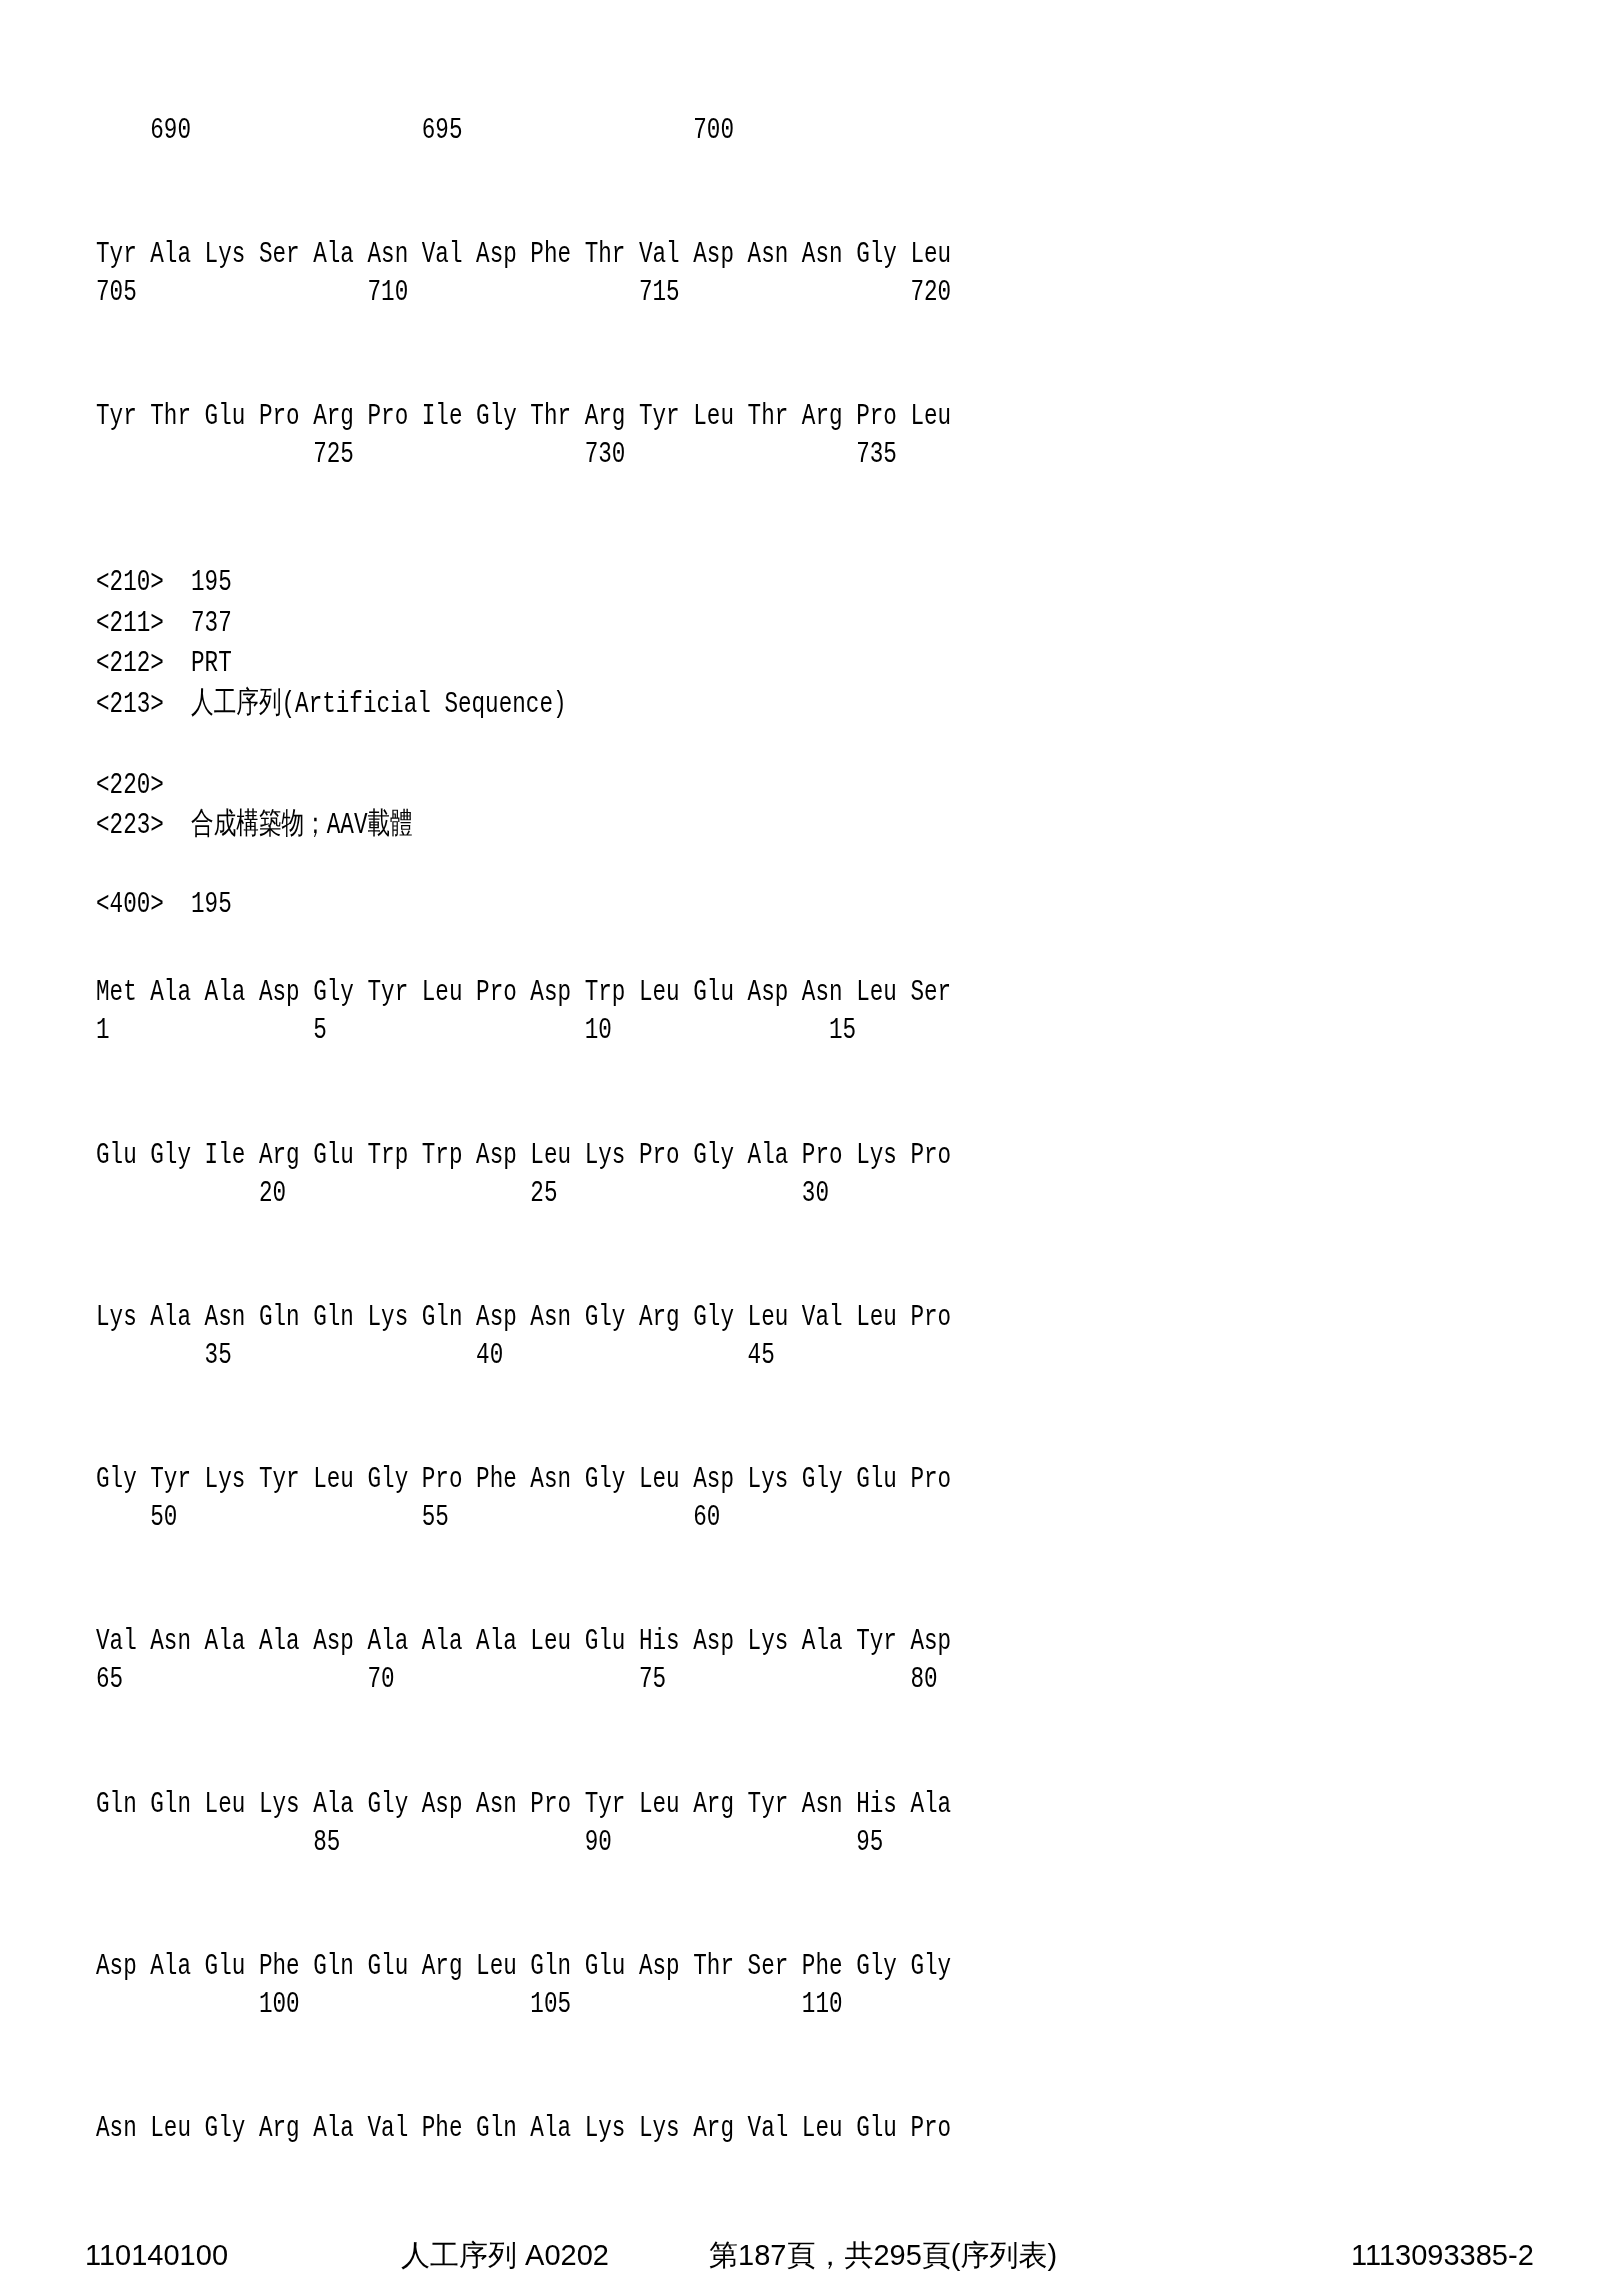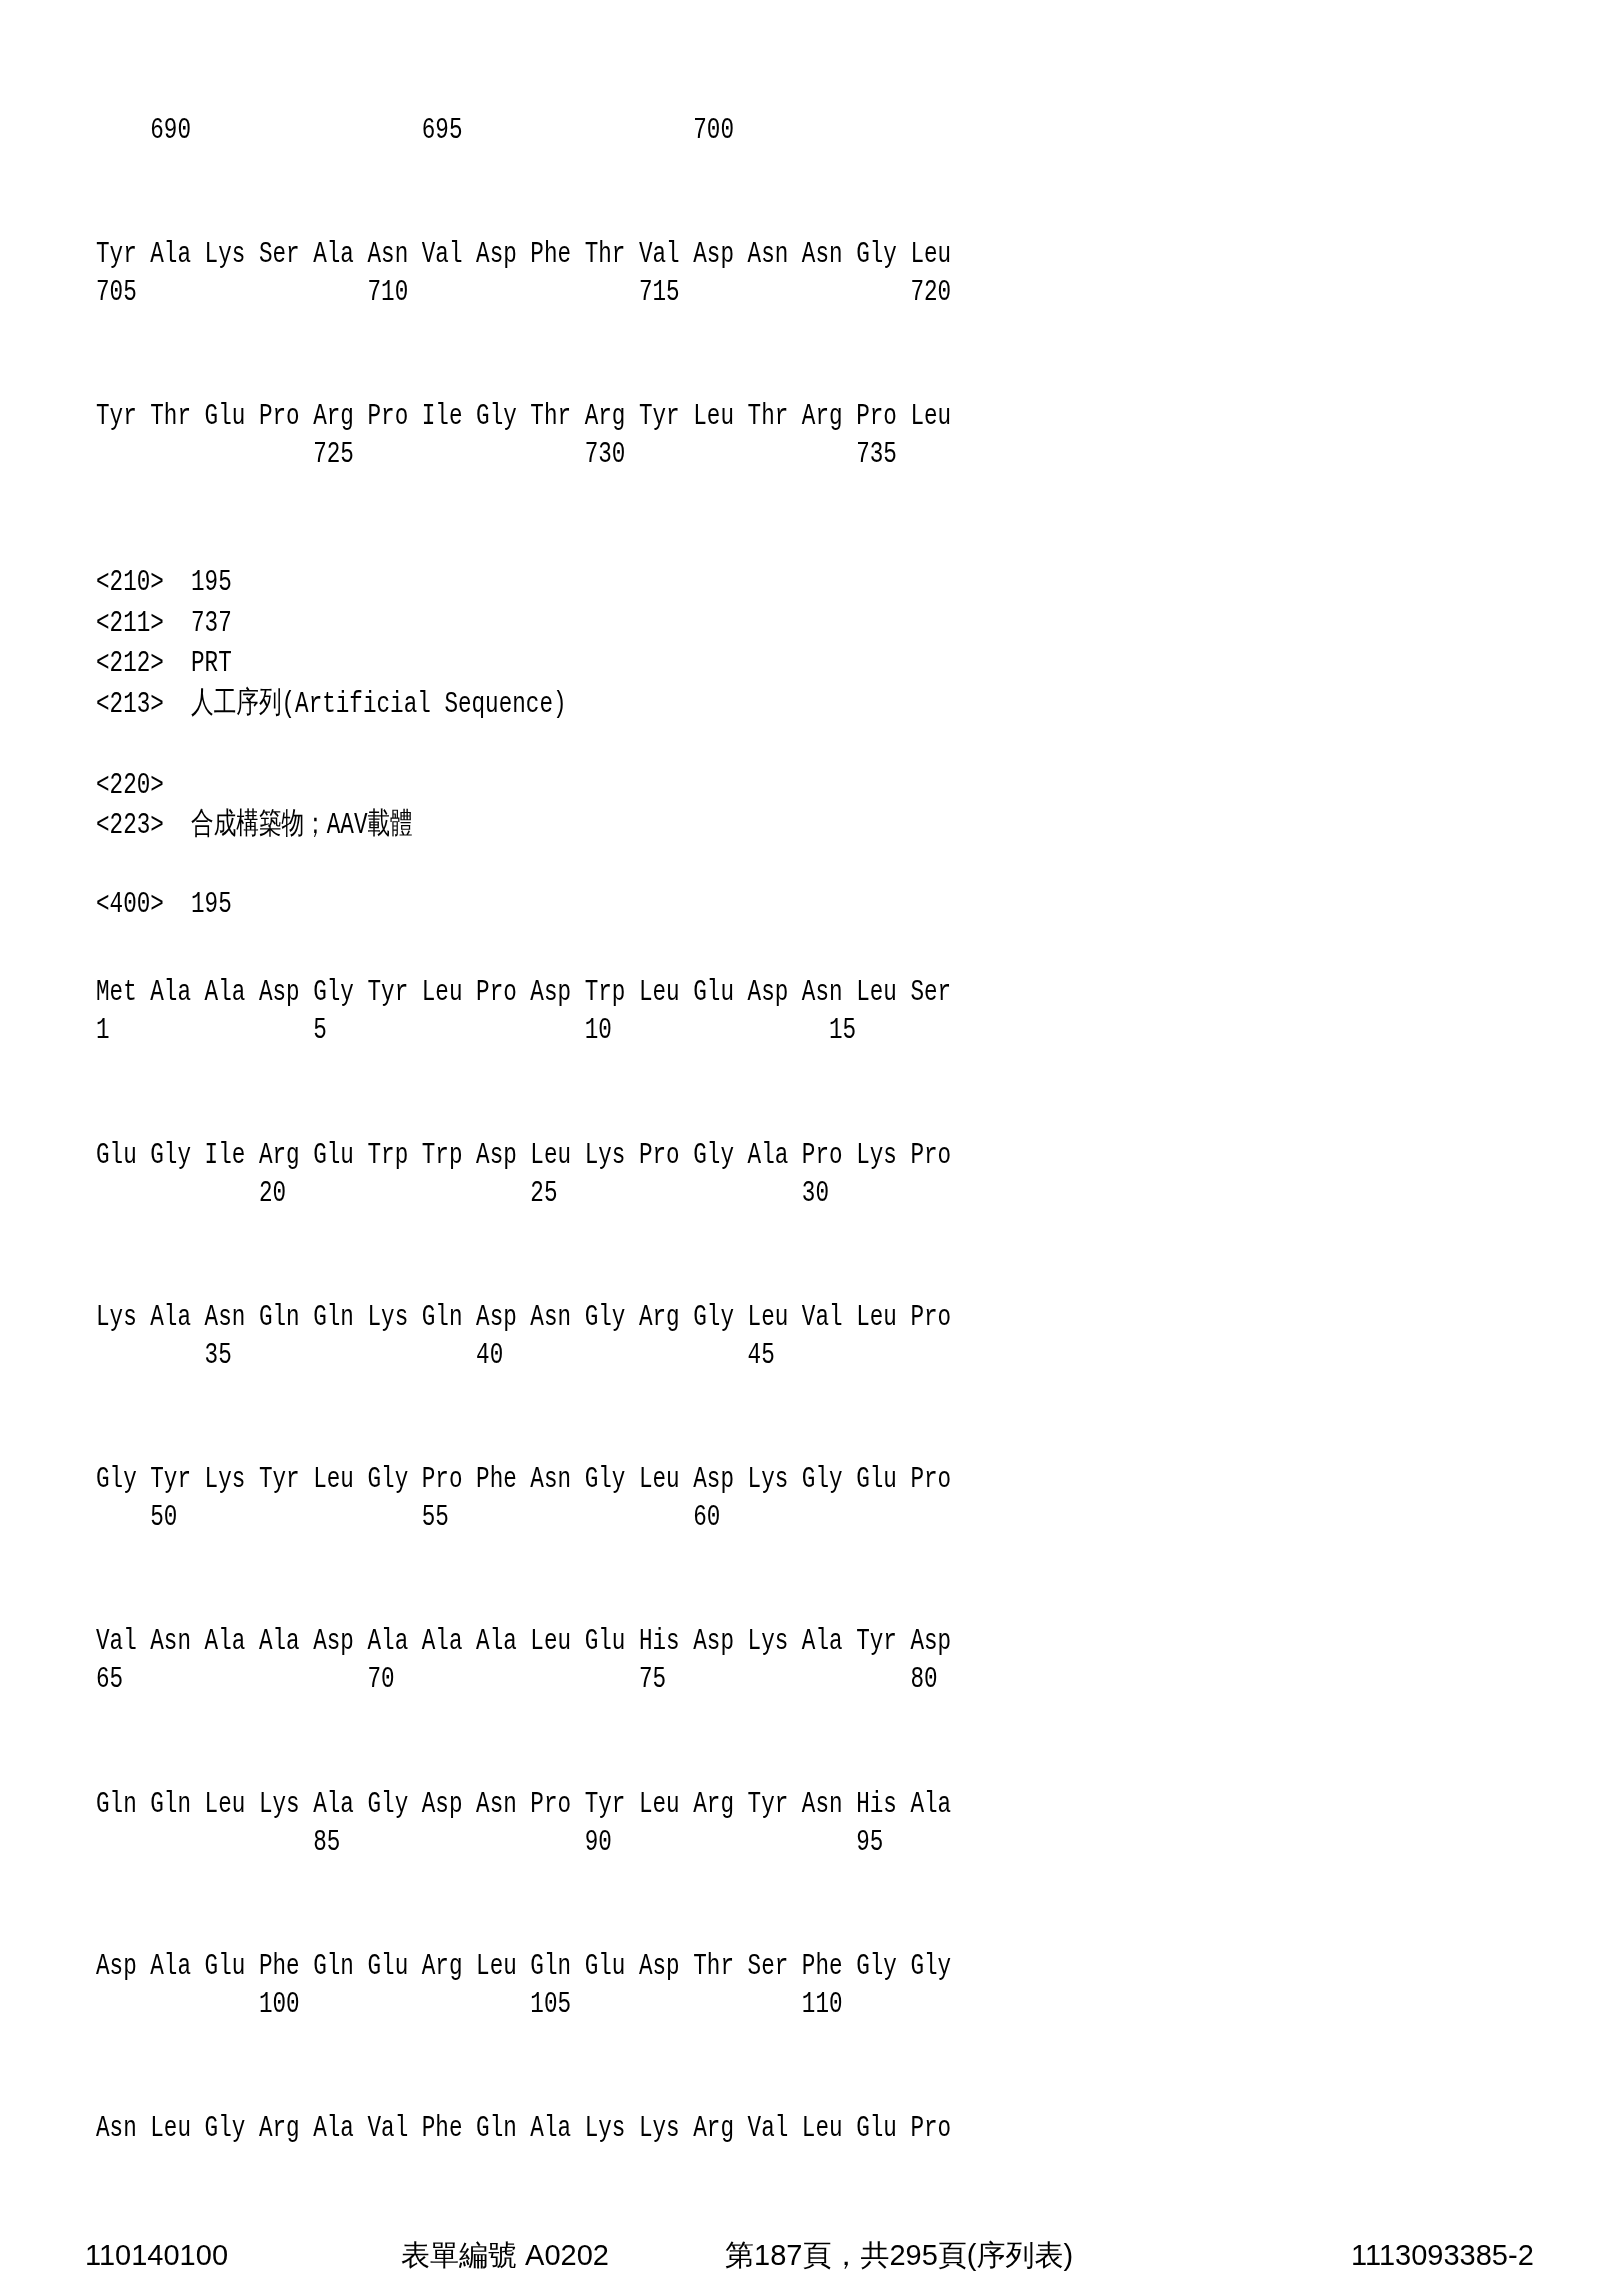--- a/index.html
+++ b/index.html
@@ -72,18 +72,18 @@
 
   <div class="mono-row" style="top:1788px">Gln Gln Leu Lys Ala Gly Asp Asn Pro Tyr Leu Arg Tyr Asn His Ala</div>
   <div class="mono-row" style="top:1826px">                85                  90                  95</div>
 
   <div class="mono-row" style="top:1950px">Asp Ala Glu Phe Gln Glu Arg Leu Gln Glu Asp Thr Ser Phe Gly Gly</div>
   <div class="mono-row" style="top:1988px">            100                 105                 110</div>
 
   <div class="mono-row" style="top:2112px">Asn Leu Gly Arg Ala Val Phe Gln Ala Lys Lys Arg Val Leu Glu Pro</div>
 
   <div class="footer-item" style="top:2241px; left:85px">110140100</div>
-  <div class="footer-item" style="top:2241px; left:401px">表單編號 A0202</div>
-  <div class="footer-item" style="top:2241px; left:725px">第187頁，共295頁(序列表)</div>
+  <div class="footer-item" style="top:2241px; left:401px">人工序列 A0202</div>
+  <div class="footer-item" style="top:2241px; left:709px">第187頁，共295頁(序列表)</div>
   <div class="footer-item" style="top:2241px; left:1351px">1113093385-2</div>
 
 </div>
 
 
 </body></html>

